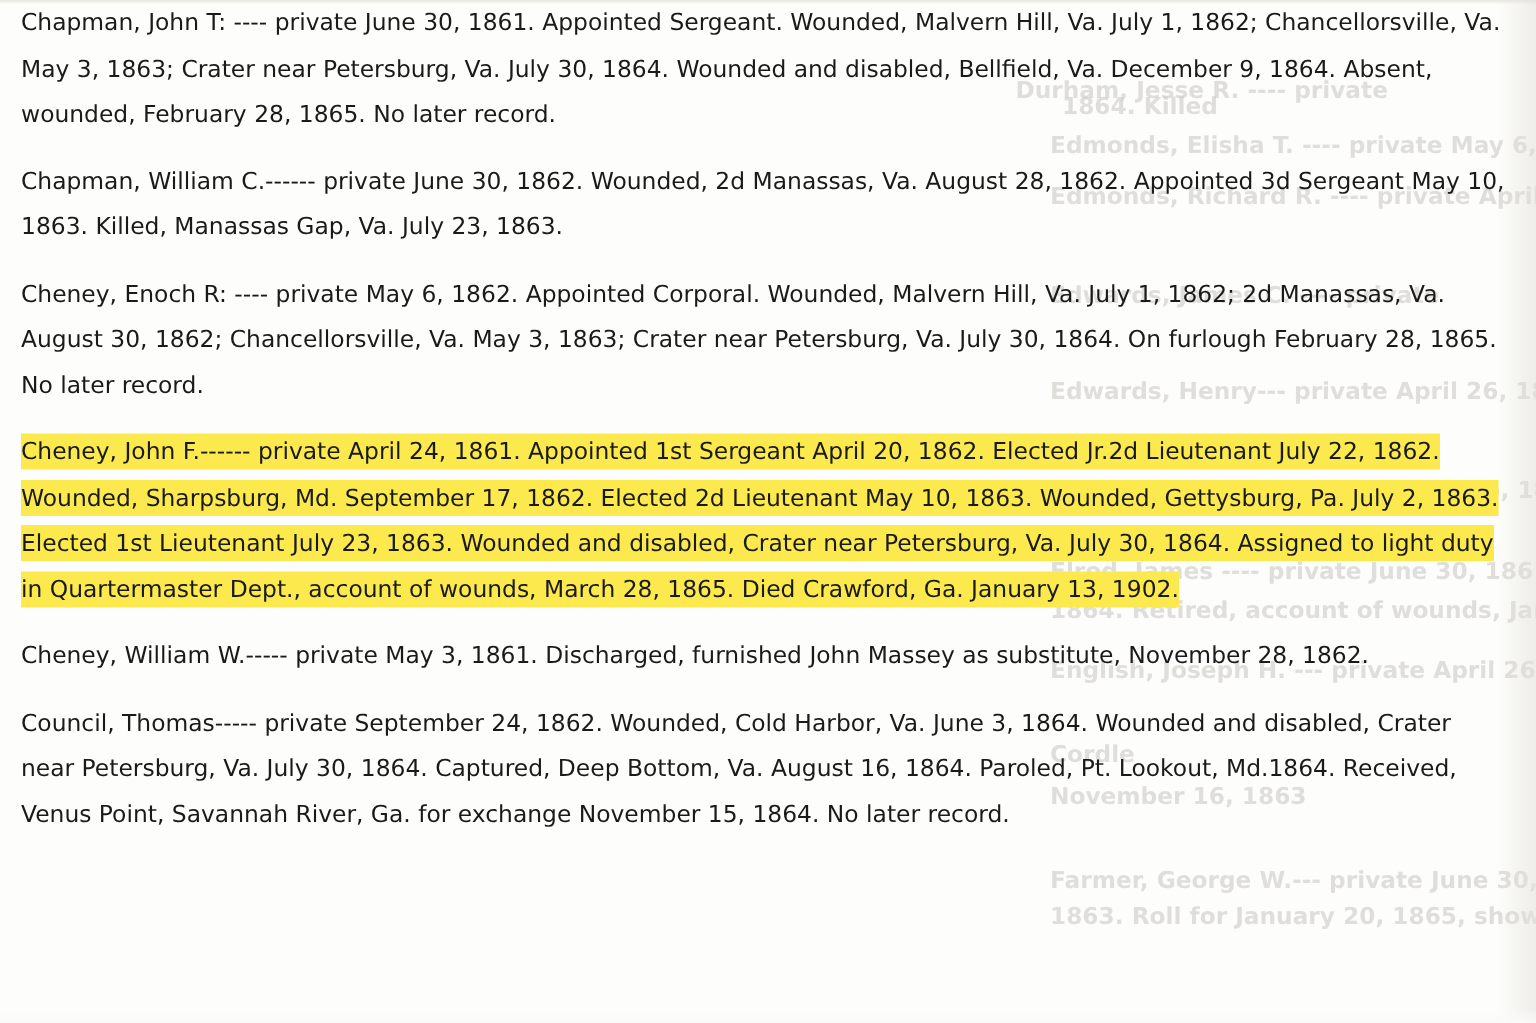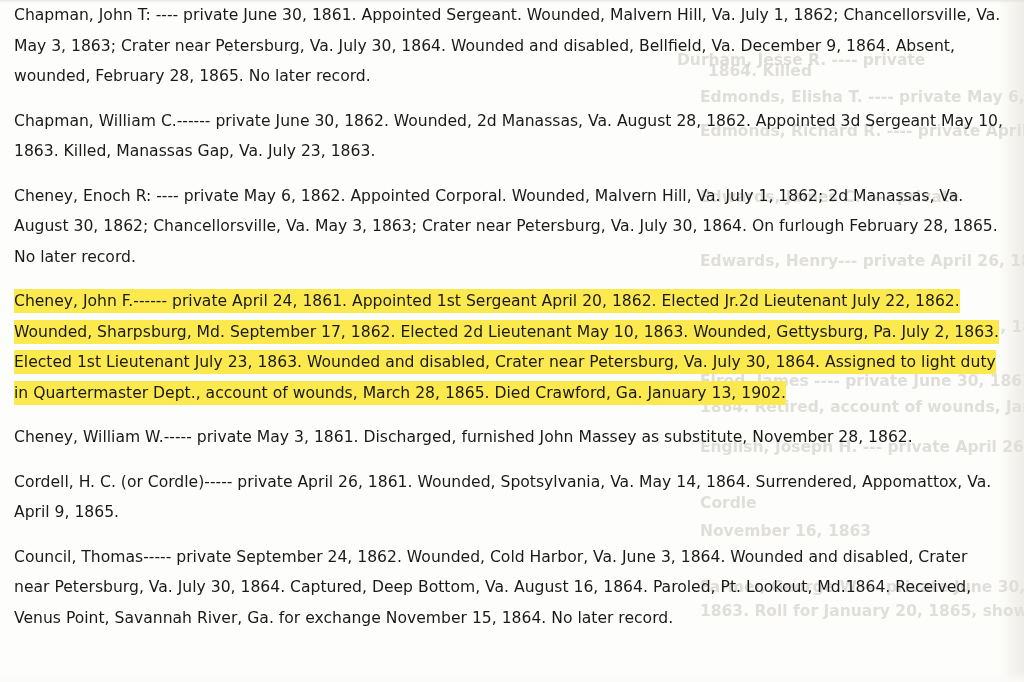--- a/index.html
+++ b/index.html
@@ -119,19 +119,18 @@
     <div class="ghost-line" style="left:700px; top:578px;">Farmer, George W.--- private June 30, 1861. Transferred to Co. E, 1st Batln. Virginia Inf.</div>
     <div class="ghost-line" style="left:700px; top:602px;">1863. Roll for January 20, 1865, shows remarks "C. S. Army prison"</div>
   </div>
 
   <div class="content">
     <p class="entry"><span class="txt">Chapman, John T: ---- private June 30, 1861. Appointed Sergeant. Wounded, Malvern Hill, Va. July 1, 1862; Chancellorsville, Va. May 3, 1863; Crater near Petersburg, Va. July 30, 1864. Wounded and disabled, Bellfield, Va. December 9, 1864. Absent, wounded, February 28, 1865. No later record.</span></p>
     <p class="entry"><span class="txt">Chapman, William C.------ private June 30, 1862. Wounded, 2d Manassas, Va. August 28, 1862. Appointed 3d Sergeant May 10, 1863. Killed, Manassas Gap, Va. July 23, 1863.</span></p>
     <p class="entry"><span class="txt">Cheney, Enoch R: ---- private May 6, 1862. Appointed Corporal. Wounded, Malvern Hill, Va. July 1, 1862; 2d Manassas, Va. August 30, 1862; Chancellorsville, Va. May 3, 1863; Crater near Petersburg, Va. July 30, 1864. On furlough February 28, 1865. No later record.</span></p>
     <p class="entry highlight"><span class="txt">Cheney, John F.------ private April 24, 1861. Appointed 1st Sergeant April 20, 1862. Elected Jr.2d Lieutenant July 22, 1862. Wounded, Sharpsburg, Md. September 17, 1862. Elected 2d Lieutenant May 10, 1863. Wounded, Gettysburg, Pa. July 2, 1863. Elected 1st Lieutenant July 23, 1863. Wounded and disabled, Crater near Petersburg, Va. July 30, 1864. Assigned to light duty in Quartermaster Dept., account of wounds, March 28, 1865. Died Crawford, Ga. January 13, 1902.</span></p>
     <p class="entry"><span class="txt">Cheney, William W.----- private May 3, 1861. Discharged, furnished John Massey as substitute, November 28, 1862.</span></p>
-    <p class="entry"><span class="txt">Cordell, H. C. (or Cordle)----- private April 26, 1861. Wounded, Spotsylvania, Va. May 14, 1864. Surrendered, Appomattox, Va. April 9, 1865.</span></p>
     <p class="entry"><span class="txt">Council, Thomas----- private September 24, 1862. Wounded, Cold Harbor, Va. June 3, 1864. Wounded and disabled, Crater near Petersburg, Va. July 30, 1864. Captured, Deep Bottom, Va. August 16, 1864. Paroled, Pt. Lookout, Md.1864. Received, Venus Point, Savannah River, Ga. for exchange November 15, 1864. No later record.</span></p>
   </div>
 
   <div class="right-shade"></div>
   <div class="bottom-fade"></div>
 </div>
 
 </body></html>

